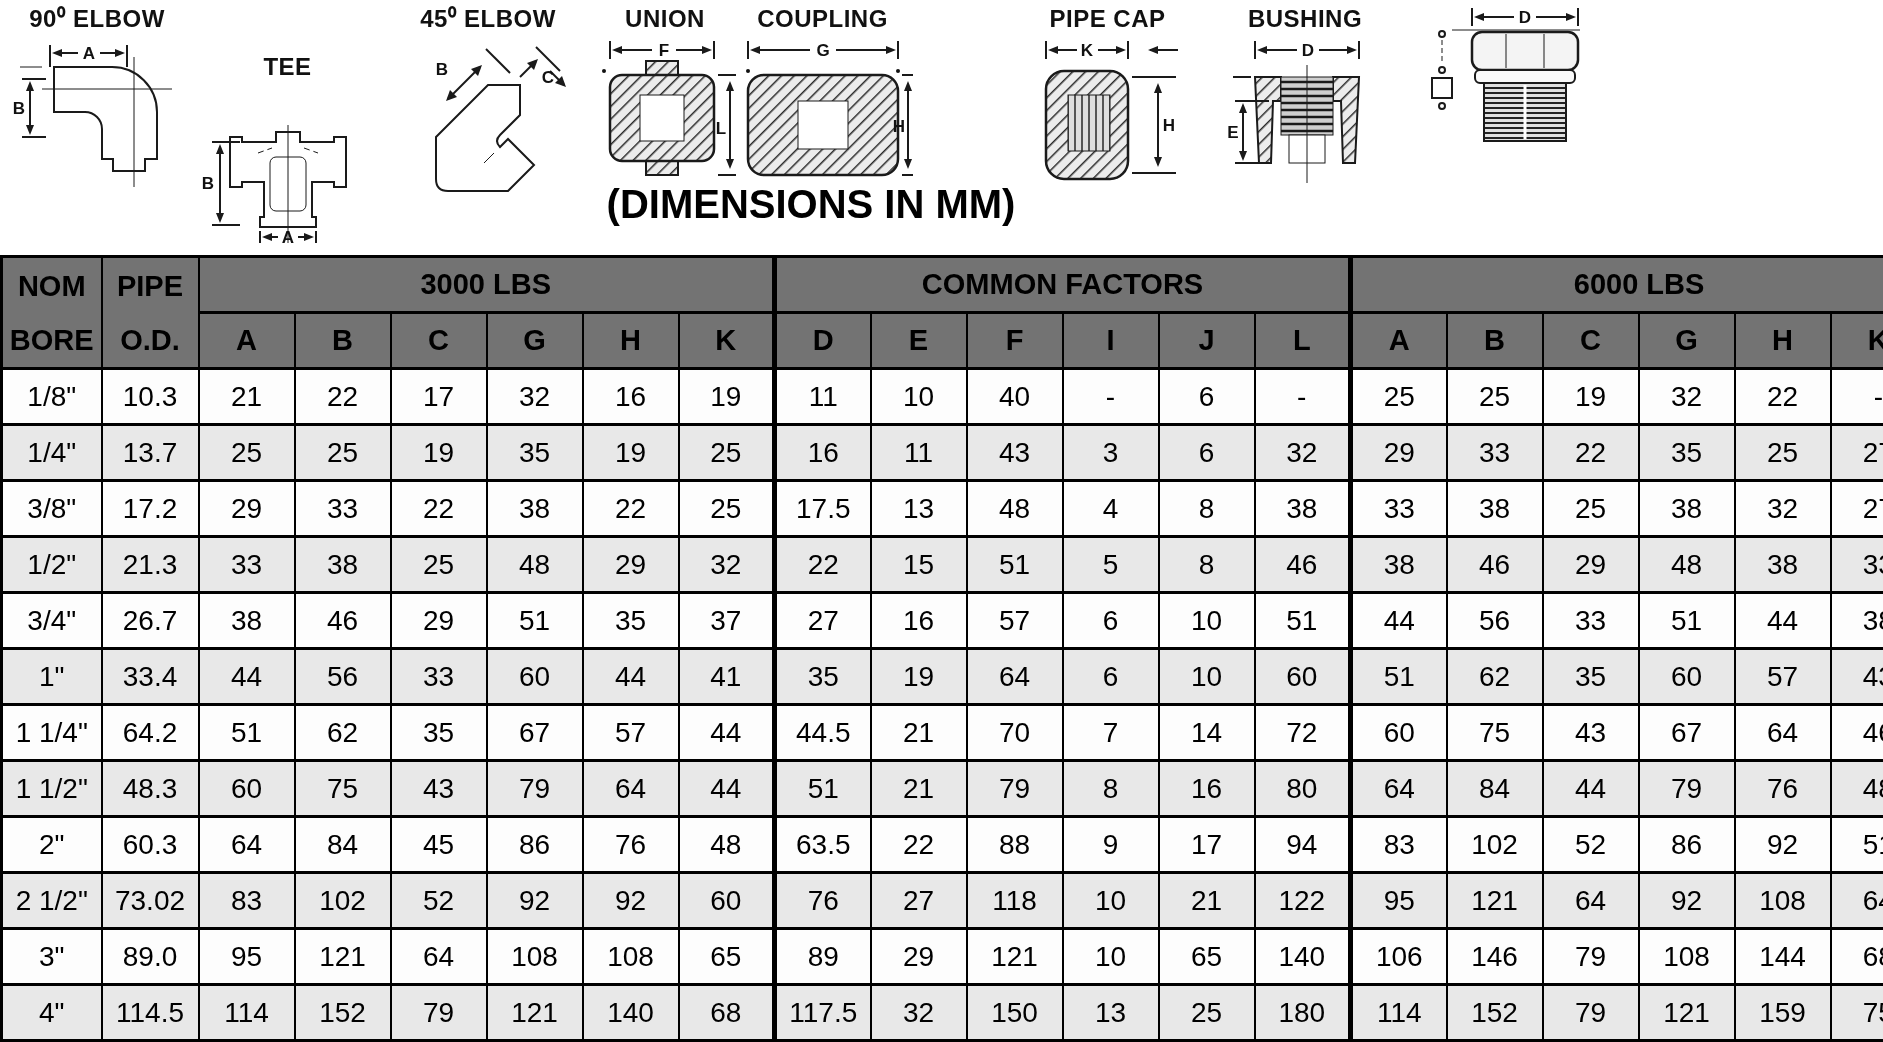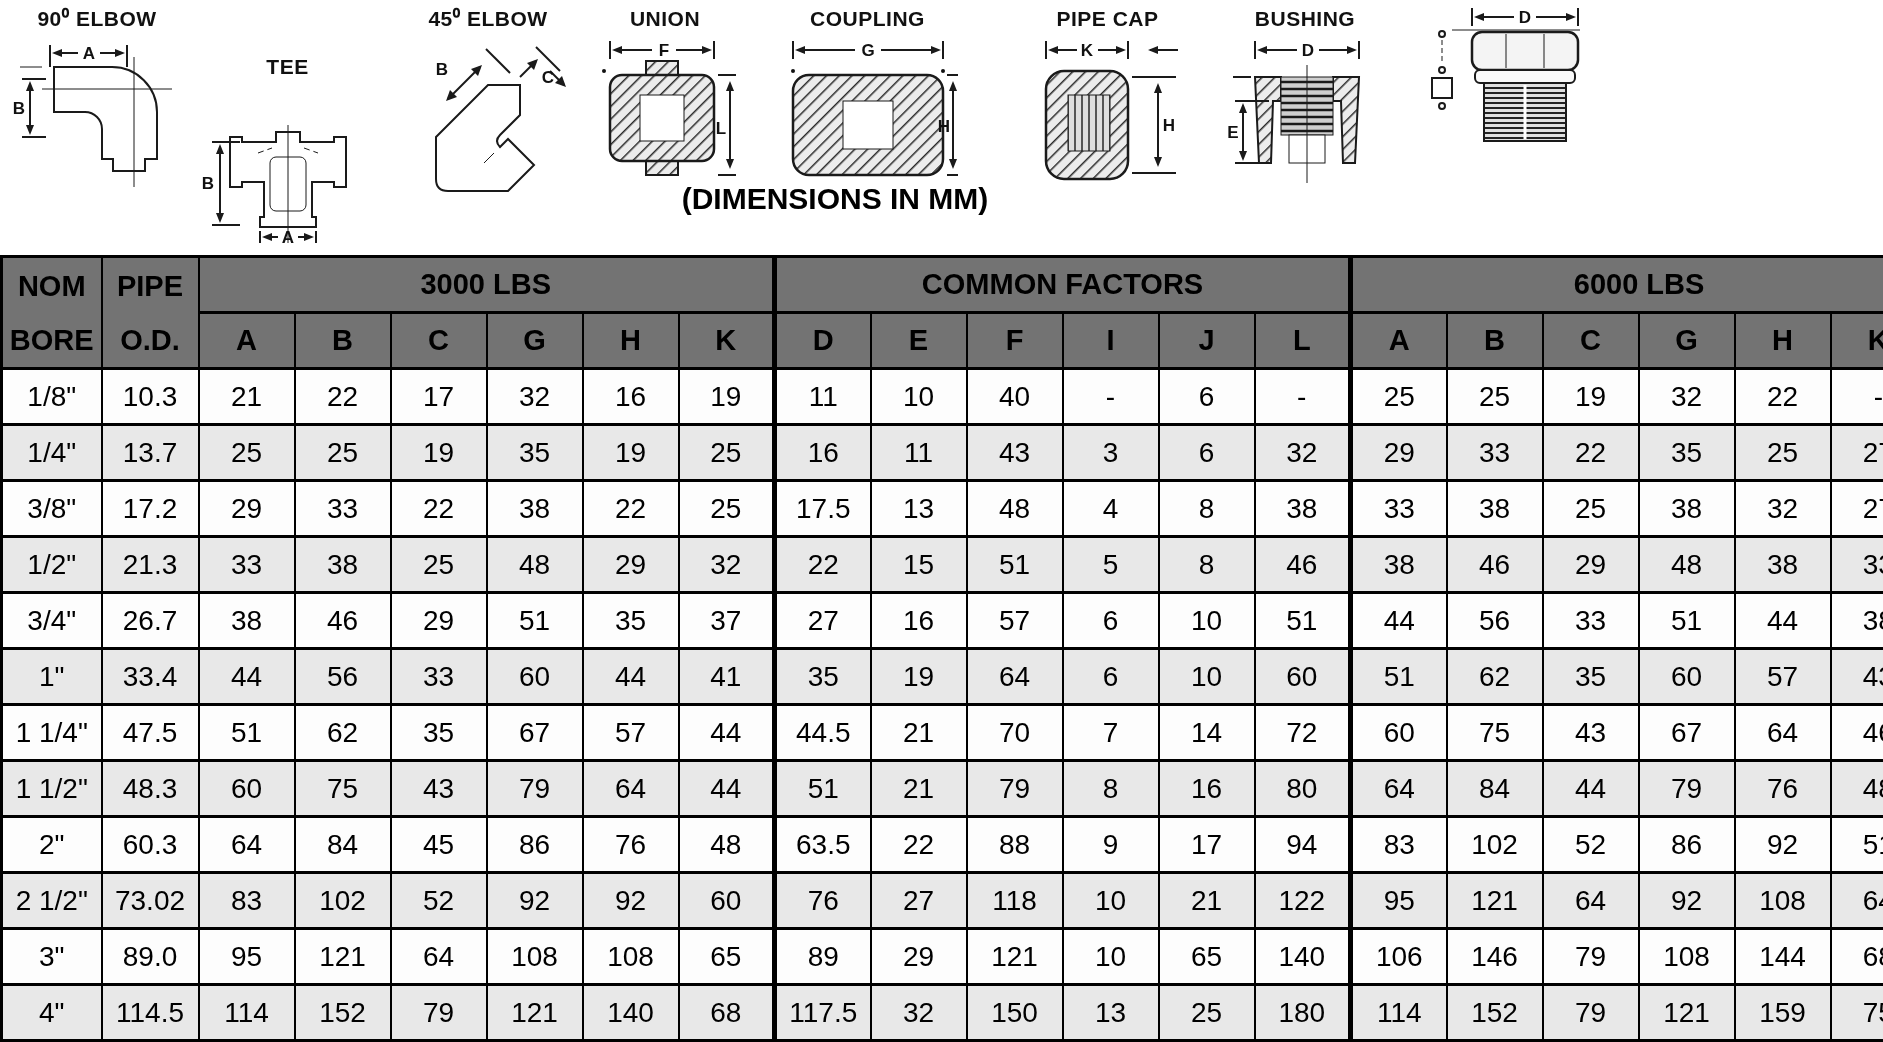--- a/index.html
+++ b/index.html
@@ -2,31 +2,31 @@
 <html><head>
 <meta charset="utf-8">
 <style>
   html,body { margin:0; padding:0; }
   body {
     width:1883px; height:1042px; overflow:hidden; position:relative;
     background:#ffffff; font-family:"Liberation Sans", sans-serif; color:#000;
   }
   .diag { position:absolute; text-align:center; }
   .diag-title {
-    font-weight:700; font-size:21px; letter-spacing:.5px; color:#111;
+    font-weight:700; font-size:24px; letter-spacing:.5px; color:#111;
     line-height:25px; margin-bottom:6px;
   }
   .diag svg { display:block; margin:0 auto; }
   svg text { font-family:"Liberation Sans", sans-serif; font-weight:700; font-size:17px; fill:#111; }
   svg .ln { stroke:#1a1a1a; stroke-width:2; fill:none; }
   svg .thin { stroke:#1a1a1a; stroke-width:1; fill:none; }
   svg .arr { fill:#1a1a1a; stroke:none; }
   .dim-note {
     position:absolute; top:182px; left:0; width:1622px; text-align:center;
-    font-size:30px; font-weight:700; color:#000;padding-left:24px;
+    font-size:40px; font-weight:700; color:#000;
   }
   table.dims {
     position:absolute; top:255px; left:0; width:1925px;
     border-collapse:collapse; table-layout:fixed;
     border:3px solid #000;
   }
   .dims th, .dims td {
     border:2px solid #000; border-top-width:3px; border-bottom-width:3px;
     padding:0; text-align:center; vertical-align:middle; overflow:hidden;
     white-space:nowrap;
@@ -134,21 +134,21 @@
       <circle cx="14" cy="34" r="2" fill="#111"></circle>
       <line class="ln" x1="128" y1="38" x2="146" y2="38"></line>
       <line class="ln" x1="128" y1="138" x2="146" y2="138"></line>
       <polygon class="arr" points="140,44 136,54 144,54"></polygon>
       <polygon class="arr" points="140,132 136,122 144,122"></polygon>
       <line class="ln" x1="140" y1="54" x2="140" y2="122"></line>
       <text x="131" y="97" text-anchor="middle">L</text>
     </svg>
   </div>
 
-  <div class="diag" style="left:775px; top:6px; width:185px;">
+  <div class="diag" style="left:730px; top:6px; width:185px;">
     <div class="diag-title">COUPLING</div>
     <svg width="185" height="150" viewBox="0 0 185 150">
       <defs>
         <pattern id="hC" patternUnits="userSpaceOnUse" width="9" height="9" patternTransform="rotate(45)">
           <rect width="9" height="9" fill="#ececec"></rect>
           <line x1="0" y1="0" x2="0" y2="9" stroke="#2a2a2a" stroke-width="3"></line>
         </pattern>
       </defs>
       <line class="ln" x1="18" y1="4" x2="18" y2="22"></line>
       <line class="ln" x1="168" y1="4" x2="168" y2="22"></line>
@@ -458,21 +458,21 @@
         <td>60</td>
         <td class="group-start">51</td>
         <td>62</td>
         <td>35</td>
         <td>60</td>
         <td>57</td>
         <td>43</td>
       </tr>
       <tr class="plain">
         <td>1 1/4"</td>
-        <td>47.5</td>
+        <td>64.2</td>
         <td>51</td>
         <td>62</td>
         <td>35</td>
         <td>67</td>
         <td>57</td>
         <td>44</td>
         <td class="group-start">44.5</td>
         <td>21</td>
         <td>70</td>
         <td>7</td>

